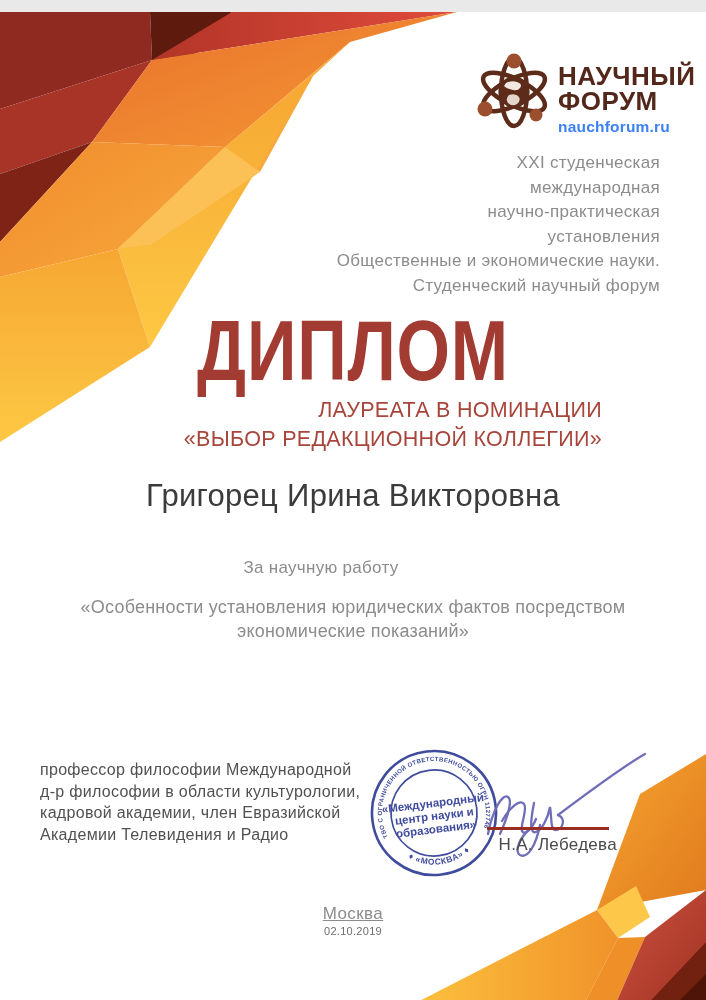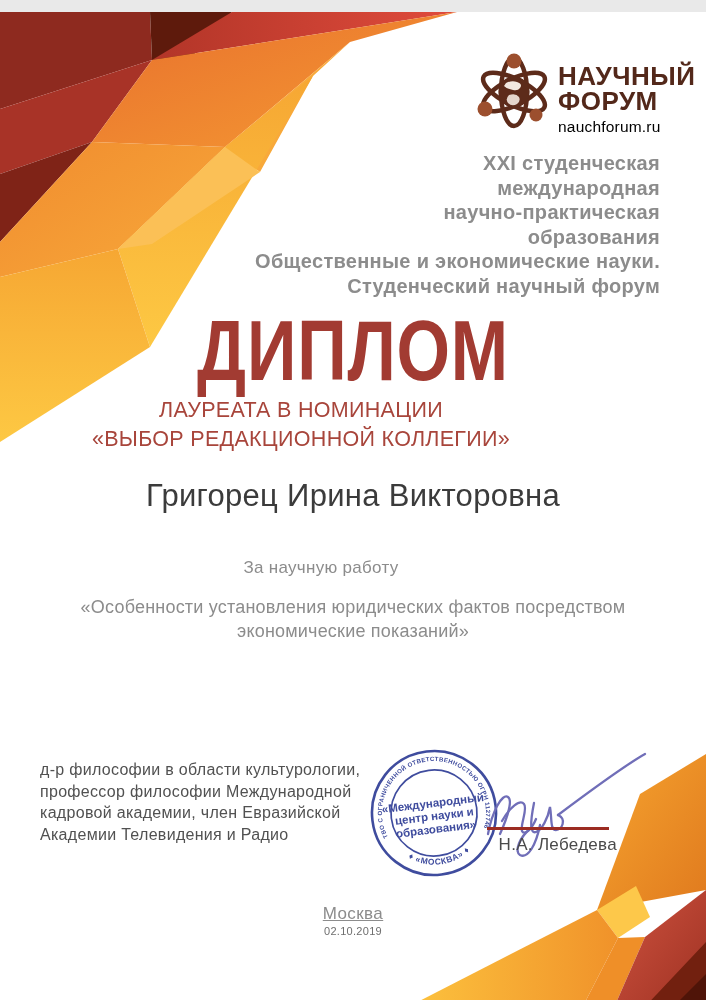--- a/index.html
+++ b/index.html
@@ -4,32 +4,32 @@
 <style>
   html,body{margin:0;padding:0;background:#e9e9e9;}
   .page{
     position:relative;width:706px;height:1000px;margin:12px auto;background:#fff;
     overflow:hidden;font-family:"Liberation Sans",sans-serif;
   }
   .abs{position:absolute;}
   .decor{position:absolute;left:0;top:0;width:706px;height:1000px;pointer-events:none;}
   .logo-text{position:absolute;left:558px;top:52px;color:#53281a;}
   .logo-title{font-size:26px;font-weight:bold;line-height:25px;letter-spacing:.5px;}
-  .logo-url{font-size:15.5px;font-weight:normal;color:#000000;margin-top:4px;letter-spacing:.2px;}
+  .logo-url{font-size:15.5px;font-weight:bold;color:#3b82f6;margin-top:4px;letter-spacing:.2px;}
   .conf{
     position:absolute;right:46px;top:139px;text-align:right;
-    font-size:20px;line-height:24.5px;color:#8c8c8c;letter-spacing:.3px;font-weight:bold;
+    font-size:17px;line-height:24.5px;color:#8c8c8c;letter-spacing:.3px;
   }
   .title{
     position:absolute;left:0;top:298px;width:706px;text-align:center;
     font-size:86px;line-height:80px;font-weight:bold;color:#a23b32;
     transform:scaleX(.8);transform-origin:50% 50%;letter-spacing:1px;
   }
   .subtitle{
-    position:absolute;left:0;top:384px;width:602px;text-align:center;
+    position:absolute;left:0;top:384px;width:602px;text-align:right;
     font-size:21.5px;line-height:28.5px;color:#a8453b;letter-spacing:.3px;
   }
   .name{
     position:absolute;left:0;top:466px;width:706px;text-align:center;
     font-size:31px;font-weight:normal;color:#3b3b3b;letter-spacing:.3px;
   }
   .work-label{
     position:absolute;left:0;top:546px;width:642px;text-align:center;
     font-size:17px;color:#8c8c8c;letter-spacing:.3px;
   }
@@ -130,42 +130,42 @@
   <div class="logo-text">
     <div class="logo-title">НАУЧНЫЙ</div>
     <div class="logo-title">ФОРУМ</div>
     <div class="logo-url">nauchforum.ru</div>
   </div>
 
   <div class="conf">
     <div>XXI студенческая</div>
     <div>международная</div>
     <div>научно-практическая</div>
-    <div>образования</div>
+    <div>установления</div>
     <div>Общественные и экономические науки.</div>
     <div>Студенческий научный форум</div>
   </div>
 
   <div class="title">ДИПЛОМ</div>
   <div class="subtitle">
     <div>ЛАУРЕАТА В НОМИНАЦИИ</div>
     <div>«ВЫБОР РЕДАКЦИОННОЙ КОЛЛЕГИИ»</div>
   </div>
 
   <div class="name">Григорец Ирина Викторовна</div>
 
   <div class="work-label">За научную работу</div>
   <div class="work-title">
     <div>«Особенности установления юридических фактов посредством</div>
     <div>экономические показаний»</div>
   </div>
 
   <div class="creds">
+    <div>профессор философии Международной</div>
     <div>д-р философии в области культурологии,</div>
-    <div>профессор философии Международной</div>
     <div>кадровой академии, член Евразийской</div>
     <div>Академии Телевидения и Радио</div>
   </div>
 
   <svg class="abs" style="left:366px;top:733px;" width="136" height="136" viewBox="0 0 136 136" aria-hidden="true">
     <g transform="rotate(-7 68 68)" fill="none">
       <circle cx="68" cy="68" r="62" stroke="#3f4c9e" stroke-width="2.6"></circle>
       <circle cx="68" cy="68" r="43" stroke="#3f4c9e" stroke-width="1.7"></circle>
       <path id="rimTop" d="M20,88 A52,52 0 1 1 116,88" fill="none"></path>
       <path id="rimBottom" d="M22,92 A52,52 0 0 0 114,92" fill="none"></path>

